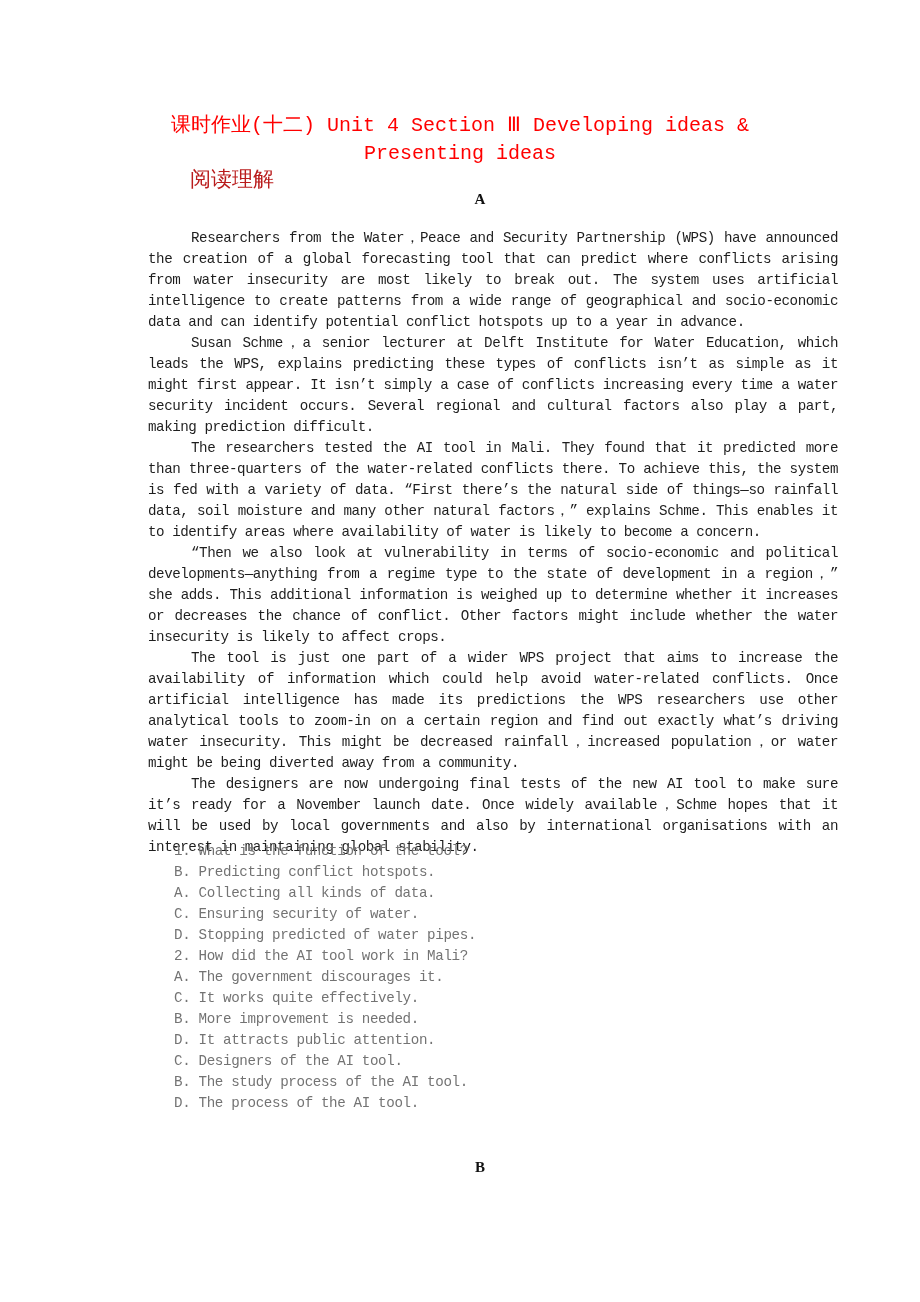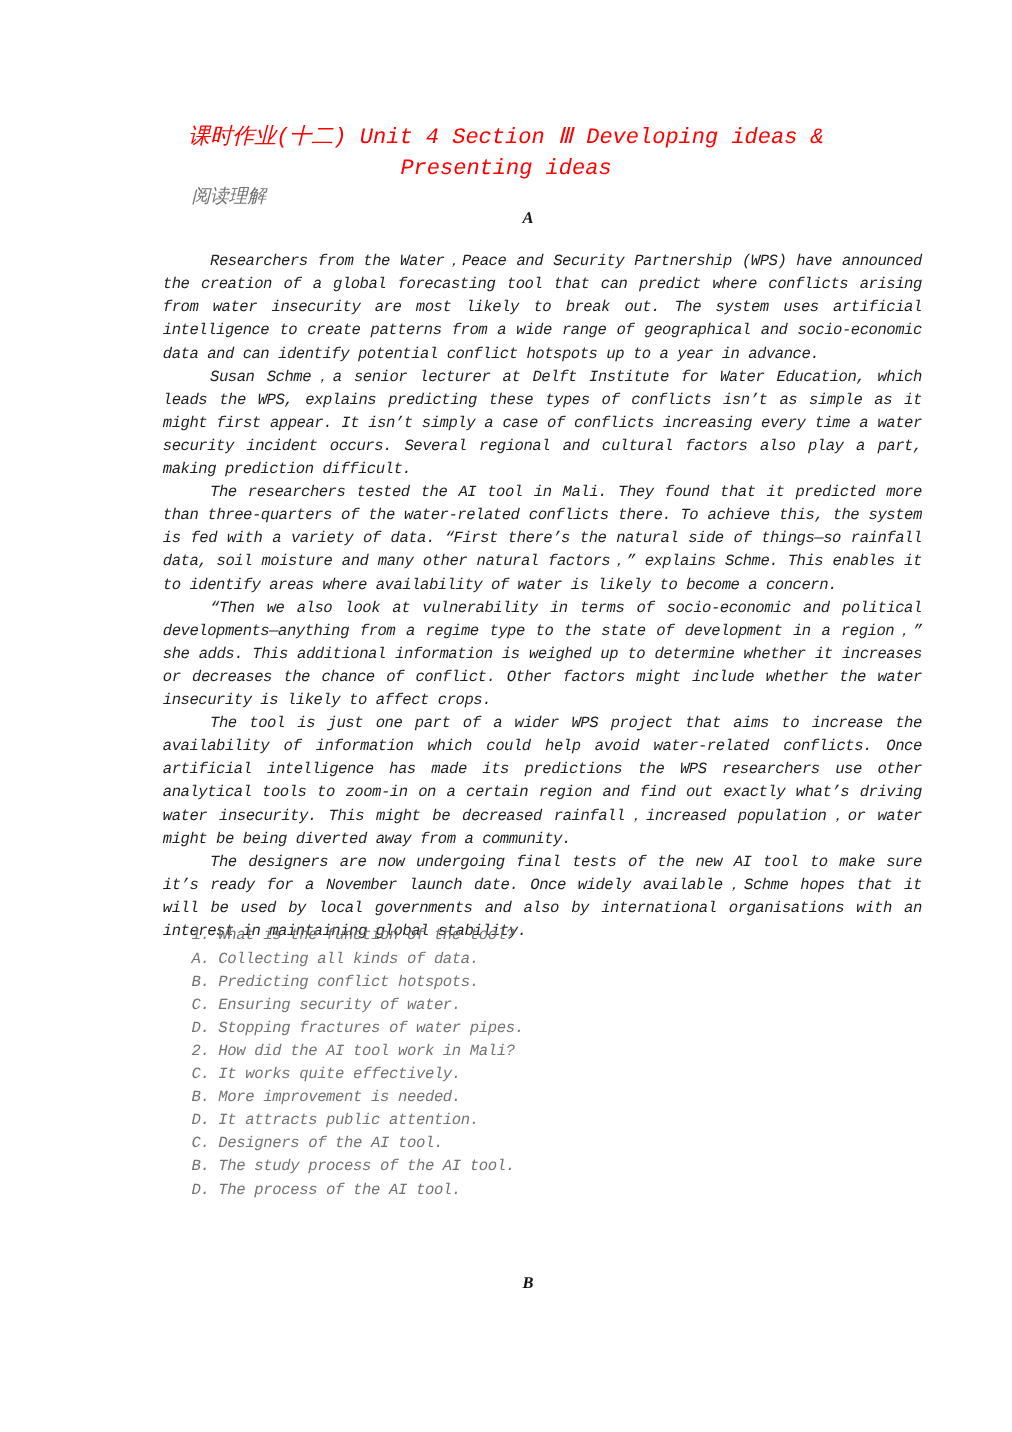--- a/index.html
+++ b/index.html
@@ -14,43 +14,42 @@
       overflow: hidden;
       font-family: "Liberation Mono", "DejaVu Sans Mono", monospace;
       color: #1a1a1a;
     }
     .page {
       position: absolute;
       left: 0;
       top: 0;
       width: 920px;
       height: 1302px;
-      font-style: italic;
     }
     .title {
       position: absolute;
       left: 130px;
       top: 112px;
       width: 660px;
       text-align: center;
       color: #ff0000;
       font-family: "Liberation Mono", "DejaVu Sans Mono", monospace;
       font-size: 20px;
       line-height: 28px;
       letter-spacing: 0px;
     }
     .title .line { display: block; white-space: nowrap; }
     .section-label {
       position: absolute;
-      left: 174px;
+      left: 190px;
       top: 169px;
-      font-size: 17px;
+      font-size: 21px;
       line-height: 21px;
       font-family: "DejaVu Sans", sans-serif;
-      color: #737373;
+      color: #b91c1c;
     }
     .part-letter {
       position: absolute;
       left: 130px;
       width: 700px;
       text-align: center;
       font-size: 15px;
       line-height: 21px;
       font-family: "Liberation Serif", serif;
       font-weight: bold;
@@ -113,39 +112,43 @@
     <p class="para">The designers are now undergoing final tests of the new AI tool to make sure it’s ready for a November launch date. Once widely available，Schme hopes that it will be used by local governments and also by international organisations with an interest in maintaining global stability.</p>
   </div>
 
   <div class="questions">
 
     <div class="q-line">
       <span>1.</span>
       <span>What is the function of the tool?</span>
     </div>
     <div class="q-line">
+      <span>B.</span>
+      <span>Predicting conflict hotspots.</span>
+    </div>
+    <div class="q-line">
       <span>A.</span>
       <span>Collecting all kinds of data.</span>
-    </div>
-    <div class="q-line">
-      <span>B.</span>
-      <span>Predicting conflict hotspots.</span>
     </div>
     <div class="q-line">
       <span>C.</span>
       <span>Ensuring security of water.</span>
     </div>
     <div class="q-line">
       <span>D.</span>
-      <span>Stopping fractures of water pipes.</span>
+      <span>Stopping predicted of water pipes.</span>
     </div>
 
     <div class="q-line">
       <span>2.</span>
       <span>How did the AI tool work in Mali?</span>
+    </div>
+    <div class="q-line">
+      <span>A.</span>
+      <span>The government discourages it.</span>
     </div>
     <div class="q-line">
       <span>C.</span>
       <span>It works quite effectively.</span>
     </div>
     <div class="q-line">
       <span>B.</span>
       <span>More improvement is needed.</span>
     </div>
     <div class="q-line">

